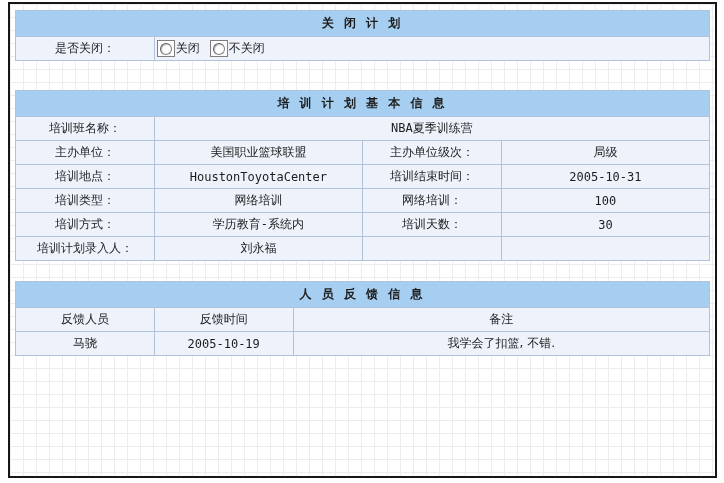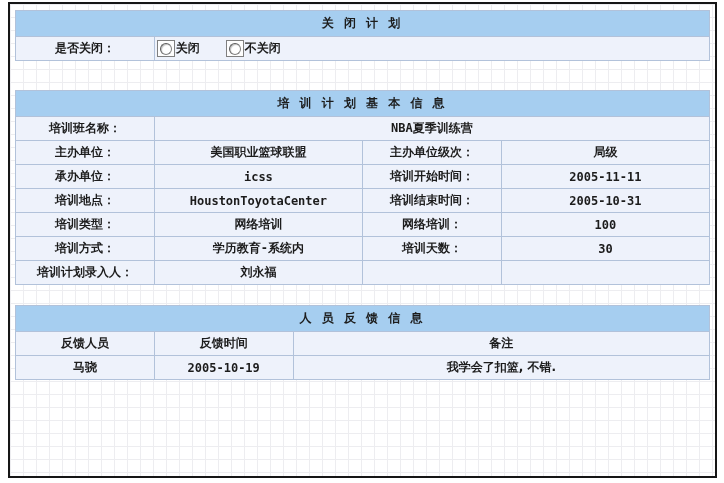--- a/index.html
+++ b/index.html
@@ -19,26 +19,26 @@
   table.sec { width:100%; border-collapse:collapse; table-layout:fixed;border-radius:12px; }
   table.sec, table.sec td { border:1px solid #b2c2da; }
   table.sec td {
     background:#eef2fb; color:#1c1c1c; font-size:12px;
     text-align:center; padding:1px 2px; overflow:hidden; white-space:nowrap;
   }
   td.hdr {
     background:#a6cef0 !important; font-weight:bold; font-size:14px;
     letter-spacing:3px; color:#111; height:23px;
   }
-  tr.row { height:24px;font-weight:bold; }
+  tr.row { height:24px; }
   tr.row-tall { height:30px; }
   td.val { font-family:"DejaVu Sans Mono","DejaVu Sans",sans-serif; }
   td.left { text-align:left; padding-left:4px; }
 
-  .radio-cell { display:flex; align-items:center; gap:26px; }
+  .radio-cell { display:flex; align-items:center; gap:10px; }
   .radio-wrap { display:inline-flex; align-items:center; }
   .radio-box {
     display:inline-flex; align-items:center; justify-content:center;
     width:16px; height:15px; background:#fdfdfd; border:1px solid #7f7f7f; margin-right:1px;
   }
   .radio-circle {
     width:10px; height:10px; border-radius:50%;
     background:#fff;
     border:1px solid #808080;
     border-top-color:#5a5a5a; border-left-color:#5a5a5a;
@@ -115,26 +115,20 @@
           <td>培训班名称：</td>
           <td class="val" colspan="3">NBA夏季训练营</td>
         </tr>
         <tr class="row">
           <td>主办单位：</td>
           <td class="val">美国职业篮球联盟</td>
           <td>主办单位级次：</td>
           <td class="val">局级</td>
         </tr>
         <tr class="row">
-          <td>承办单位：</td>
-          <td class="val">icss</td>
-          <td>培训开始时间：</td>
-          <td class="val">2005-11-11</td>
-        </tr>
-        <tr class="row">
           <td>培训地点：</td>
           <td class="val">HoustonToyotaCenter</td>
           <td>培训结束时间：</td>
           <td class="val">2005-10-31</td>
         </tr>
         <tr class="row">
           <td>培训类型：</td>
           <td class="val">网络培训</td>
           <td>网络培训：</td>
           <td class="val">100</td>

